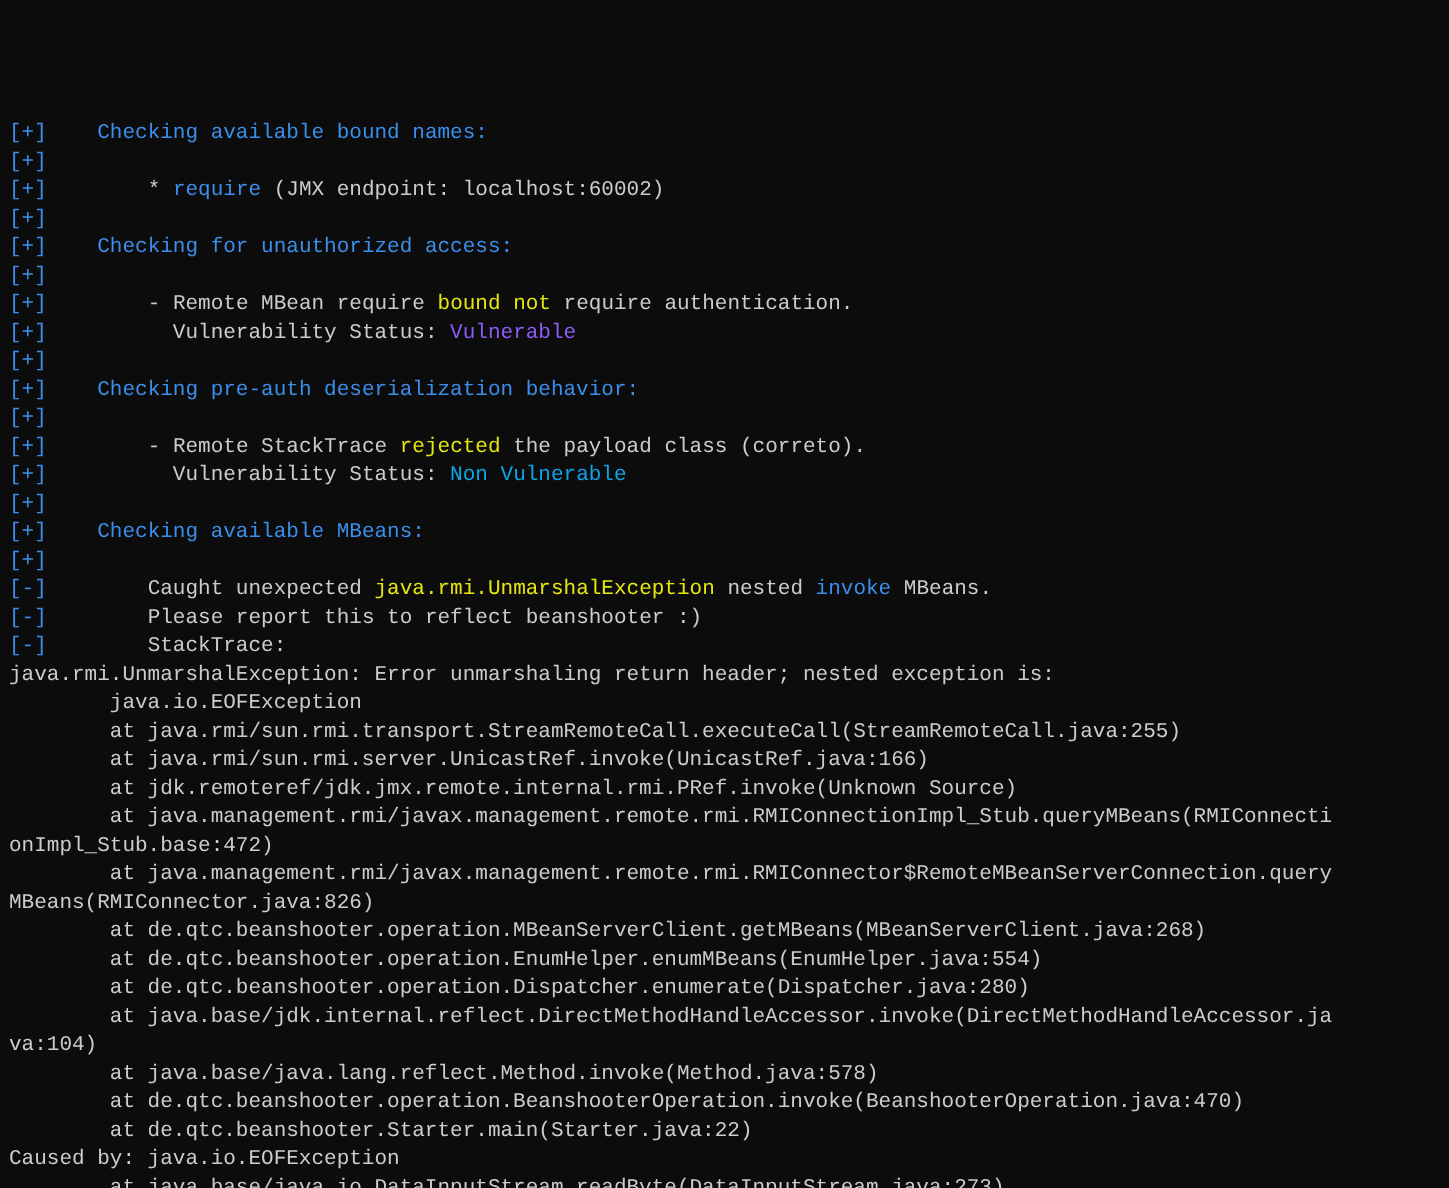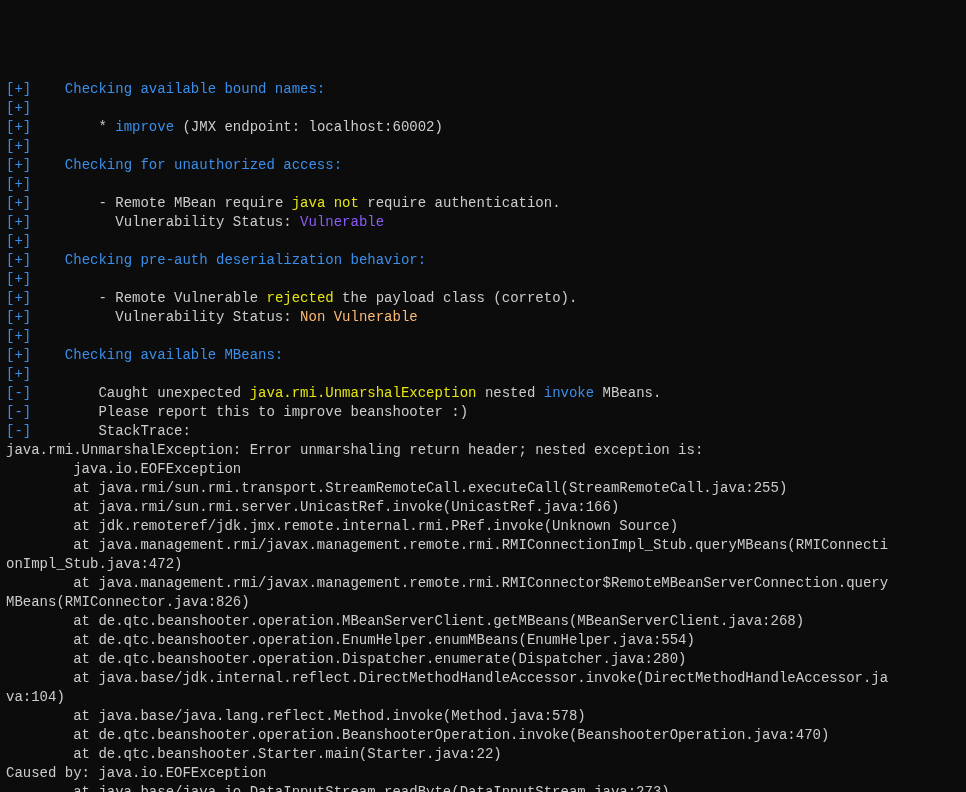--- a/index.html
+++ b/index.html
@@ -10,54 +10,54 @@
     line-height: 19px;
     margin: 0;
     padding: 4px 6px;
     white-space: pre;
     width: 966px;
     box-sizing: border-box;
   }
   .blue { color: #3b8eea; }
   .yellow { color: #e5e510; }
   .red { color: #8b5cf6; }
-  .lightgreen { color: #fdba74; }
+  .lightgreen { color: #0ea5e9; }
   #terminal { display: block; }
 </style>
 </head>
 <body>
 
 
 
 <div id="terminal"><span class="blue">[+]</span><span>    </span><span class="blue">Checking available bound names:</span>
 <span class="blue">[+]</span>
-<span class="blue">[+]</span><span>    </span><span>    </span><span>* </span><span class="blue">improve</span><span> (JMX endpoint: localhost:60002)</span>
+<span class="blue">[+]</span><span>    </span><span>    </span><span>* </span><span class="blue">require</span><span> (JMX endpoint: localhost:60002)</span>
 <span class="blue">[+]</span>
 <span class="blue">[+]</span><span>    </span><span class="blue">Checking for unauthorized access:</span>
 <span class="blue">[+]</span>
-<span class="blue">[+]</span><span>    </span><span>    </span><span>- </span><span>Remote MBean require </span><span class="yellow">java not</span><span> require authentication.</span>
+<span class="blue">[+]</span><span>    </span><span>    </span><span>- </span><span>Remote MBean require </span><span class="yellow">bound not</span><span> require authentication.</span>
 <span class="blue">[+]</span><span>    </span><span>    </span><span>  Vulnerability Status: </span><span class="red">Vulnerable</span>
 <span class="blue">[+]</span>
 <span class="blue">[+]</span><span>    </span><span class="blue">Checking pre-auth deserialization behavior:</span>
 <span class="blue">[+]</span>
-<span class="blue">[+]</span><span>    </span><span>    </span><span>- </span><span>Remote Vulnerable </span><span class="yellow">rejected</span><span> the payload class (correto).</span>
+<span class="blue">[+]</span><span>    </span><span>    </span><span>- </span><span>Remote StackTrace </span><span class="yellow">rejected</span><span> the payload class (correto).</span>
 <span class="blue">[+]</span><span>    </span><span>    </span><span>  Vulnerability Status: </span><span class="lightgreen">Non Vulnerable</span>
 <span class="blue">[+]</span>
 <span class="blue">[+]</span><span>    </span><span class="blue">Checking available MBeans:</span>
 <span class="blue">[+]</span>
 <span class="blue">[-]</span><span>    </span><span>    </span><span>Caught unexpected </span><span class="yellow">java.rmi.UnmarshalException</span><span> nested </span><span class="blue">invoke</span><span> MBeans.</span>
-<span class="blue">[-]</span><span>    </span><span>    </span><span>Please report this to improve beanshooter :)</span>
+<span class="blue">[-]</span><span>    </span><span>    </span><span>Please report this to reflect beanshooter :)</span>
 <span class="blue">[-]</span><span>    </span><span>    </span><span>StackTrace:</span>
 <span>java.rmi.UnmarshalException: Error unmarshaling return header; nested exception is:</span>
 <span>        java.io.EOFException</span>
 <span>        at java.rmi/sun.rmi.transport.StreamRemoteCall.executeCall(StreamRemoteCall.java:255)</span>
 <span>        at java.rmi/sun.rmi.server.UnicastRef.invoke(UnicastRef.java:166)</span>
 <span>        at jdk.remoteref/jdk.jmx.remote.internal.rmi.PRef.invoke(Unknown Source)</span>
 <span>        at java.management.rmi/javax.management.remote.rmi.RMIConnectionImpl_Stub.queryMBeans(RMIConnecti</span>
-<span>onImpl_Stub.java:472)</span>
+<span>onImpl_Stub.base:472)</span>
 <span>        at java.management.rmi/javax.management.remote.rmi.RMIConnector$RemoteMBeanServerConnection.query</span>
 <span>MBeans(RMIConnector.java:826)</span>
 <span>        at de.qtc.beanshooter.operation.MBeanServerClient.getMBeans(MBeanServerClient.java:268)</span>
 <span>        at de.qtc.beanshooter.operation.EnumHelper.enumMBeans(EnumHelper.java:554)</span>
 <span>        at de.qtc.beanshooter.operation.Dispatcher.enumerate(Dispatcher.java:280)</span>
 <span>        at java.base/jdk.internal.reflect.DirectMethodHandleAccessor.invoke(DirectMethodHandleAccessor.ja</span>
 <span>va:104)</span>
 <span>        at java.base/java.lang.reflect.Method.invoke(Method.java:578)</span>
 <span>        at de.qtc.beanshooter.operation.BeanshooterOperation.invoke(BeanshooterOperation.java:470)</span>
 <span>        at de.qtc.beanshooter.Starter.main(Starter.java:22)</span>

